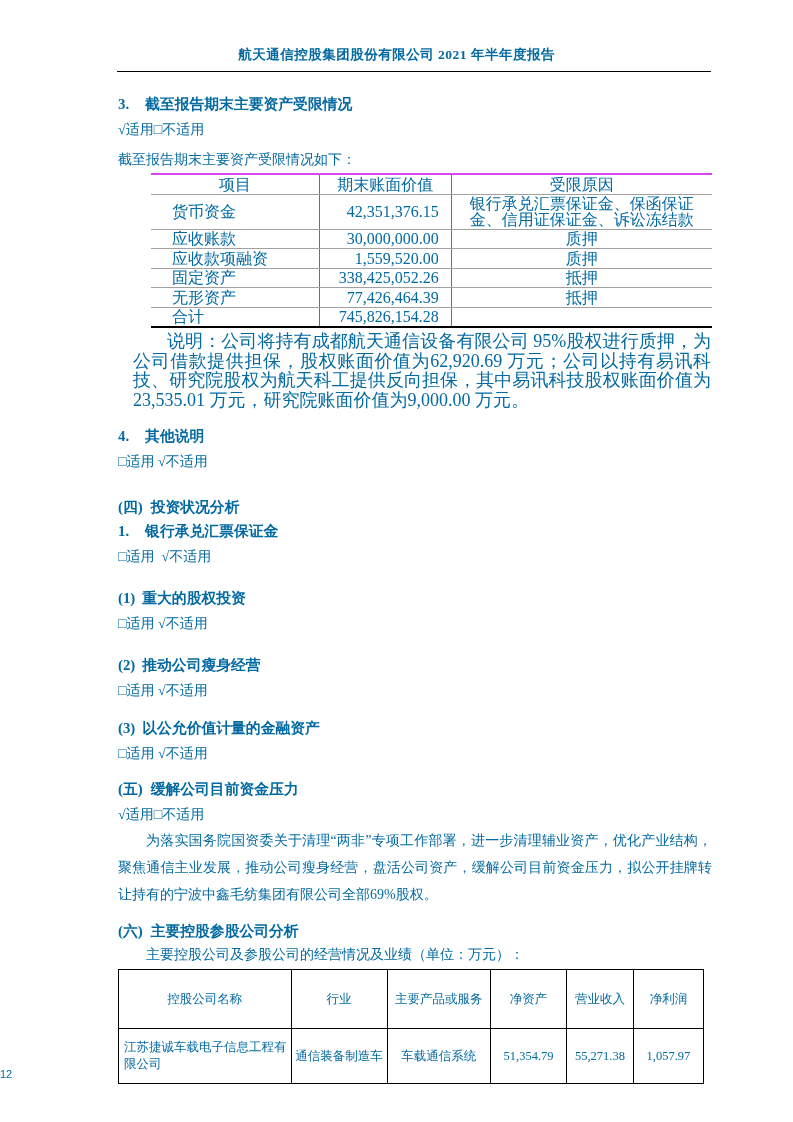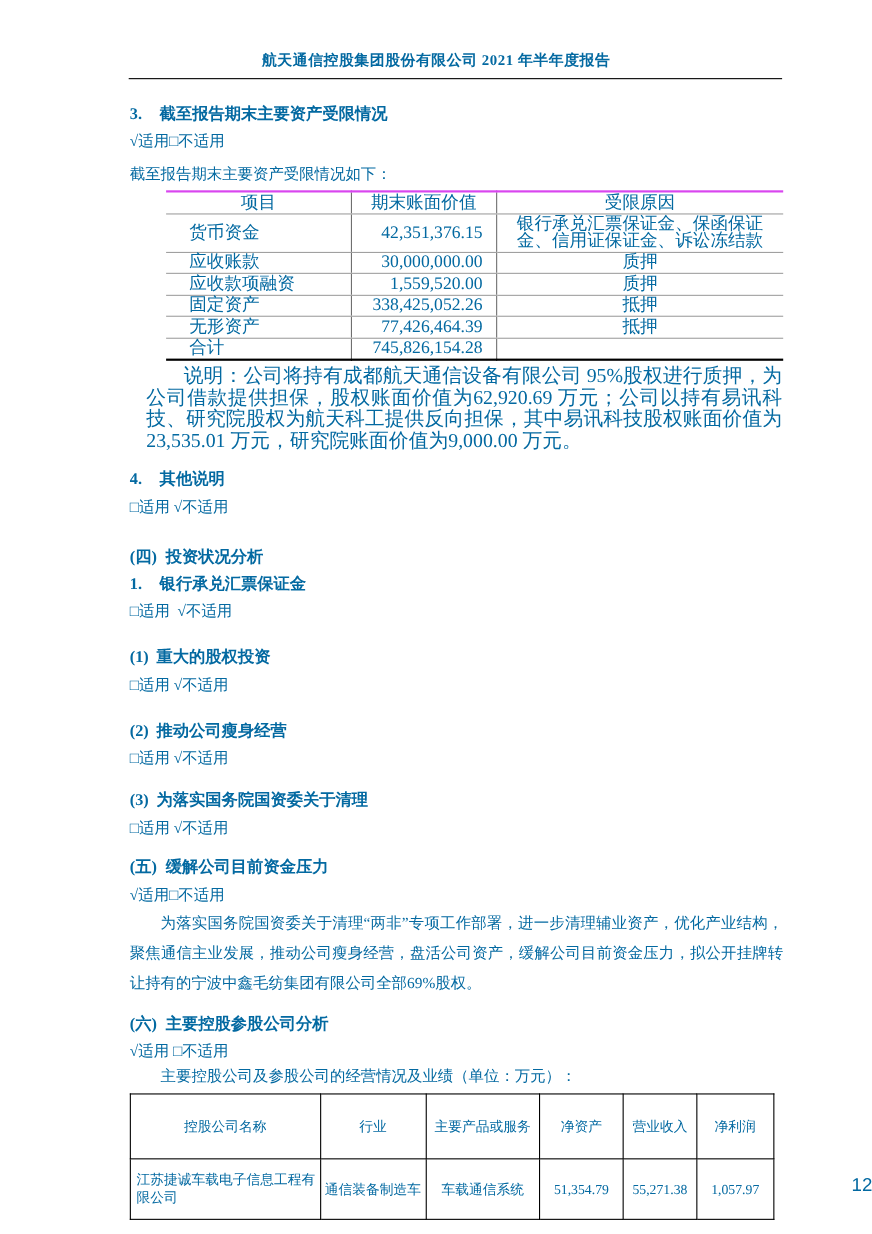--- a/index.html
+++ b/index.html
@@ -67,22 +67,22 @@
   .t2 col.c1{width:29.5%;} .t2 col.c2{width:16.4%;} .t2 col.c3{width:17.7%;}
   .t2 col.c4{width:13%;} .t2 col.c5{width:11.4%;} .t2 col.c6{width:12%;}
   .t2 td{
     border:1.5px solid #000;text-align:center;vertical-align:middle;
     padding:3px 3px;line-height:17px;
   }
   .t2 .hd td{height:52px;}
   .t2 .data td{height:48px;}
   .t2 .data .name{text-align:left;padding-left:5px;}
   .page-number{
-    position:absolute;left:0;top:1068px;width:100%;text-align:right;
-    font-family:"Liberation Sans","DejaVu Sans",sans-serif;font-size:17px;
+    position:absolute;left:0;top:1068px;width:100%;text-align:left;
+    font-family:"Liberation Sans","DejaVu Sans",sans-serif;font-size:11px;
   }
 </style>
 </head>
 <body>
 
 <div class="page">
 
   <div class="page-header">
     <div class="header-title">航天通信控股集团股份有限公司 2021 年半年度报告</div>
     <div class="header-rule"></div>
@@ -168,36 +168,35 @@
     <div class="check">□适用 √不适用</div>
 
     <div class="heading gap-sm mt-p">
       <span class="h-num">(2)</span>
       <span>推动公司瘦身经营</span>
     </div>
     <div class="check">□适用 √不适用</div>
 
     <div class="heading gap-sm mt-p3">
       <span class="h-num">(3)</span>
-      <span>为落实国务院国资委关于清理</span>
+      <span>以公允价值计量的金融资产</span>
     </div>
     <div class="check">□适用 √不适用</div>
 
     <div class="heading gap-md mt-s5">
       <span class="h-num">(五)</span>
       <span>缓解公司目前资金压力</span>
     </div>
     <div class="check">√适用□不适用</div>
     <p class="para">为落实国务院国资委关于清理“两非”专项工作部署，进一步清理辅业资产，优化产业结构，聚焦通信主业发展，推动公司瘦身经营，盘活公司资产，缓解公司目前资金压力，拟公开挂牌转让持有的宁波中鑫毛纺集团有限公司全部69%股权。</p>
 
     <div class="heading gap-md mt-s6">
       <span class="h-num">(六)</span>
       <span>主要控股参股公司分析</span>
     </div>
-    <div class="check">√适用 □不适用</div>
     <div class="intro2">主要控股公司及参股公司的经营情况及业绩（单位：万元）：</div>
 
     <table class="t2">
       <colgroup>
         <col class="c1">
           <col class="c2">
           <col class="c3">
         <col class="c4">
           <col class="c5">
           <col class="c6">

